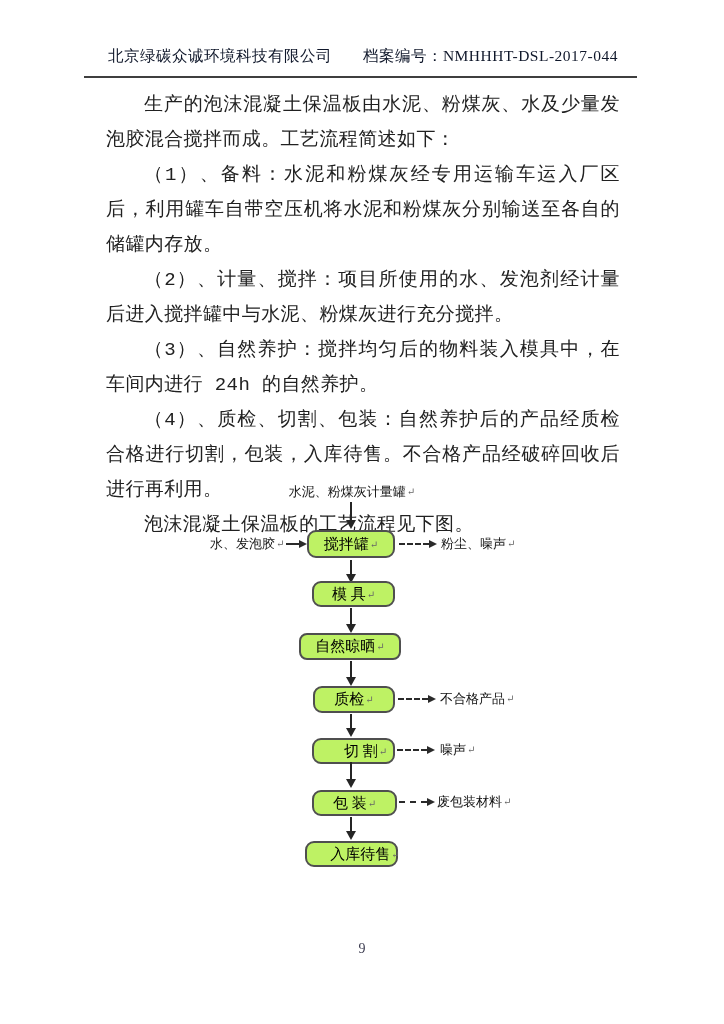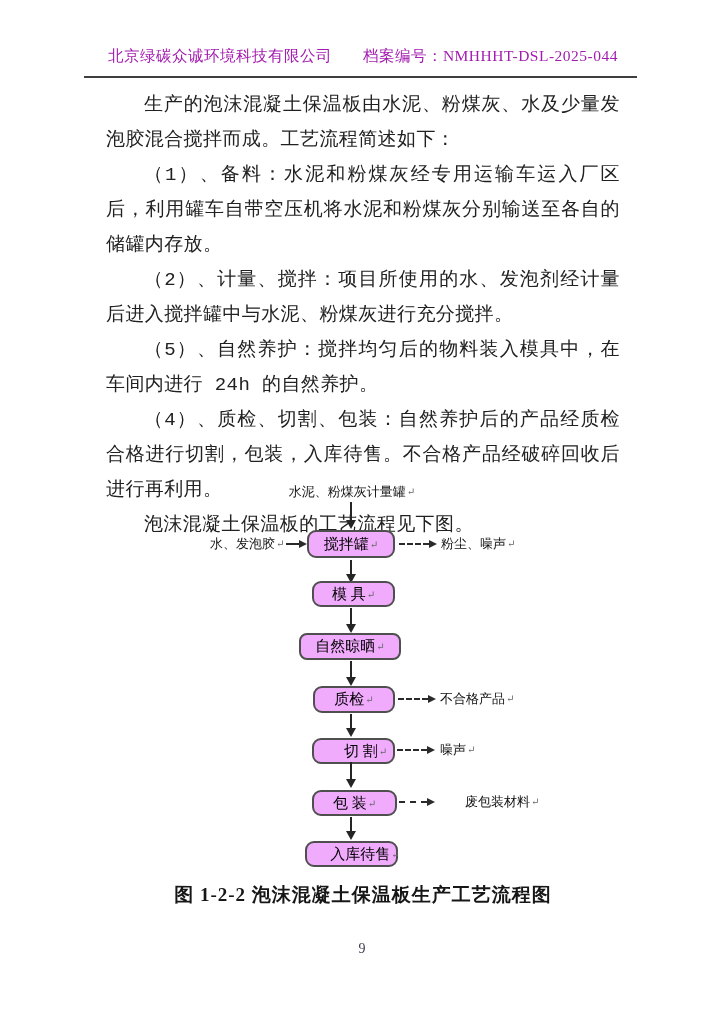--- a/index.html
+++ b/index.html
@@ -19,21 +19,21 @@
     position: absolute;
     left: 84px;
     top: 46px;
     width: 553px;
     padding: 0 19px 9px 24px;
     border-bottom: 2px solid #3f3f3f;
     display: flex;
     justify-content: space-between;
     align-items: baseline;
     font-size: 15.5px;
-    color: #a21caf;
+    color: #0f172a;
     letter-spacing: 0.5px;
   }
 
   
   .body-text {
     position: absolute;
     left: 106px;
     top: 88px;
     width: 514px;
     font-family: Liberation Mono, monospace;
@@ -61,21 +61,21 @@
   .mark {
     font-size: 10px;
     color: #666;
     margin-left: 1px;
     vertical-align: 1px;
   }
   .fbox {
     position: absolute;
     border: 2px solid #4f4f4f;
     border-radius: 9px;
-    background: #f0abfc;
+    background: #bef264;
     display: flex;
     align-items: center;
     justify-content: center;
     font-size: 15px;
     color: #000;
     white-space: nowrap;
   }
   .varrow {
     position: absolute;
     width: 12px;
@@ -127,28 +127,28 @@
     color: #3c3c50;
   }
 </style>
 </head>
 <body>
 
 <div class="page">
 
   <div class="header">
     <span>北京绿碳众诚环境科技有限公司</span>
-    <span>档案编号：NMHHHT-DSL-2025-044</span>
+    <span>档案编号：NMHHHT-DSL-2017-044</span>
   </div>
 
   <div class="body-text">
     <p>生产的泡沫混凝土保温板由水泥、粉煤灰、水及少量发泡胶混合搅拌而成。工艺流程简述如下：</p>
     <p>（1）、备料：水泥和粉煤灰经专用运输车运入厂区后，利用罐车自带空压机将水泥和粉煤灰分别输送至各自的储罐内存放。</p>
     <p>（2）、计量、搅拌：项目所使用的水、发泡剂经计量后进入搅拌罐中与水泥、粉煤灰进行充分搅拌。</p>
-    <p>（5）、自然养护：搅拌均匀后的物料装入模具中，在车间内进行 24h 的自然养护。</p>
+    <p>（3）、自然养护：搅拌均匀后的物料装入模具中，在车间内进行 24h 的自然养护。</p>
     <p>（4）、质检、切割、包装：自然养护后的产品经质检合格进行切割，包装，入库待售。不合格产品经破碎回收后进行再利用。</p>
     <p>泡沫混凝土保温板的工艺流程见下图。</p>
   </div>
 
   <div class="flowchart">
 
     <div class="flabel centered" style="left:252px; top:484px; width:200px;">
       <span>水泥、粉煤灰计量罐</span><span class="mark">↵</span>
     </div>
 
@@ -241,33 +241,32 @@
 
     <div class="fbox" style="left:312px; top:790px; width:85px; height:26px;">
       <span>包 装</span>
         <span class="mark">↵</span>
     </div>
 
     <div class="harrow" style="left:399px; top:797px; width:36px;">
         <div class="dash"></div>
         <div class="head"></div>
       </div>
-    <div class="flabel" style="left:437px; top:794px;margin-left:28px;">
+    <div class="flabel" style="left:437px; top:794px;">
       <span>废包装材料</span><span class="mark">↵</span>
     </div>
 
     <div class="varrow" style="left:345px; top:817px; height:23px;">
         <div class="line"></div>
         <div class="head"></div>
       </div>
 
     <div class="fbox" style="left:305px; top:841px; width:93px; height:26px;padding-left:27px;">
       <span>入库待售</span>
         <span class="mark">↵</span>
     </div>
 
   </div>
 
-  <div class="caption">图 1-2-2 泡沫混凝土保温板生产工艺流程图</div>
 
   <div class="page-number">9</div>
 
 </div>
 
 </body></html>

